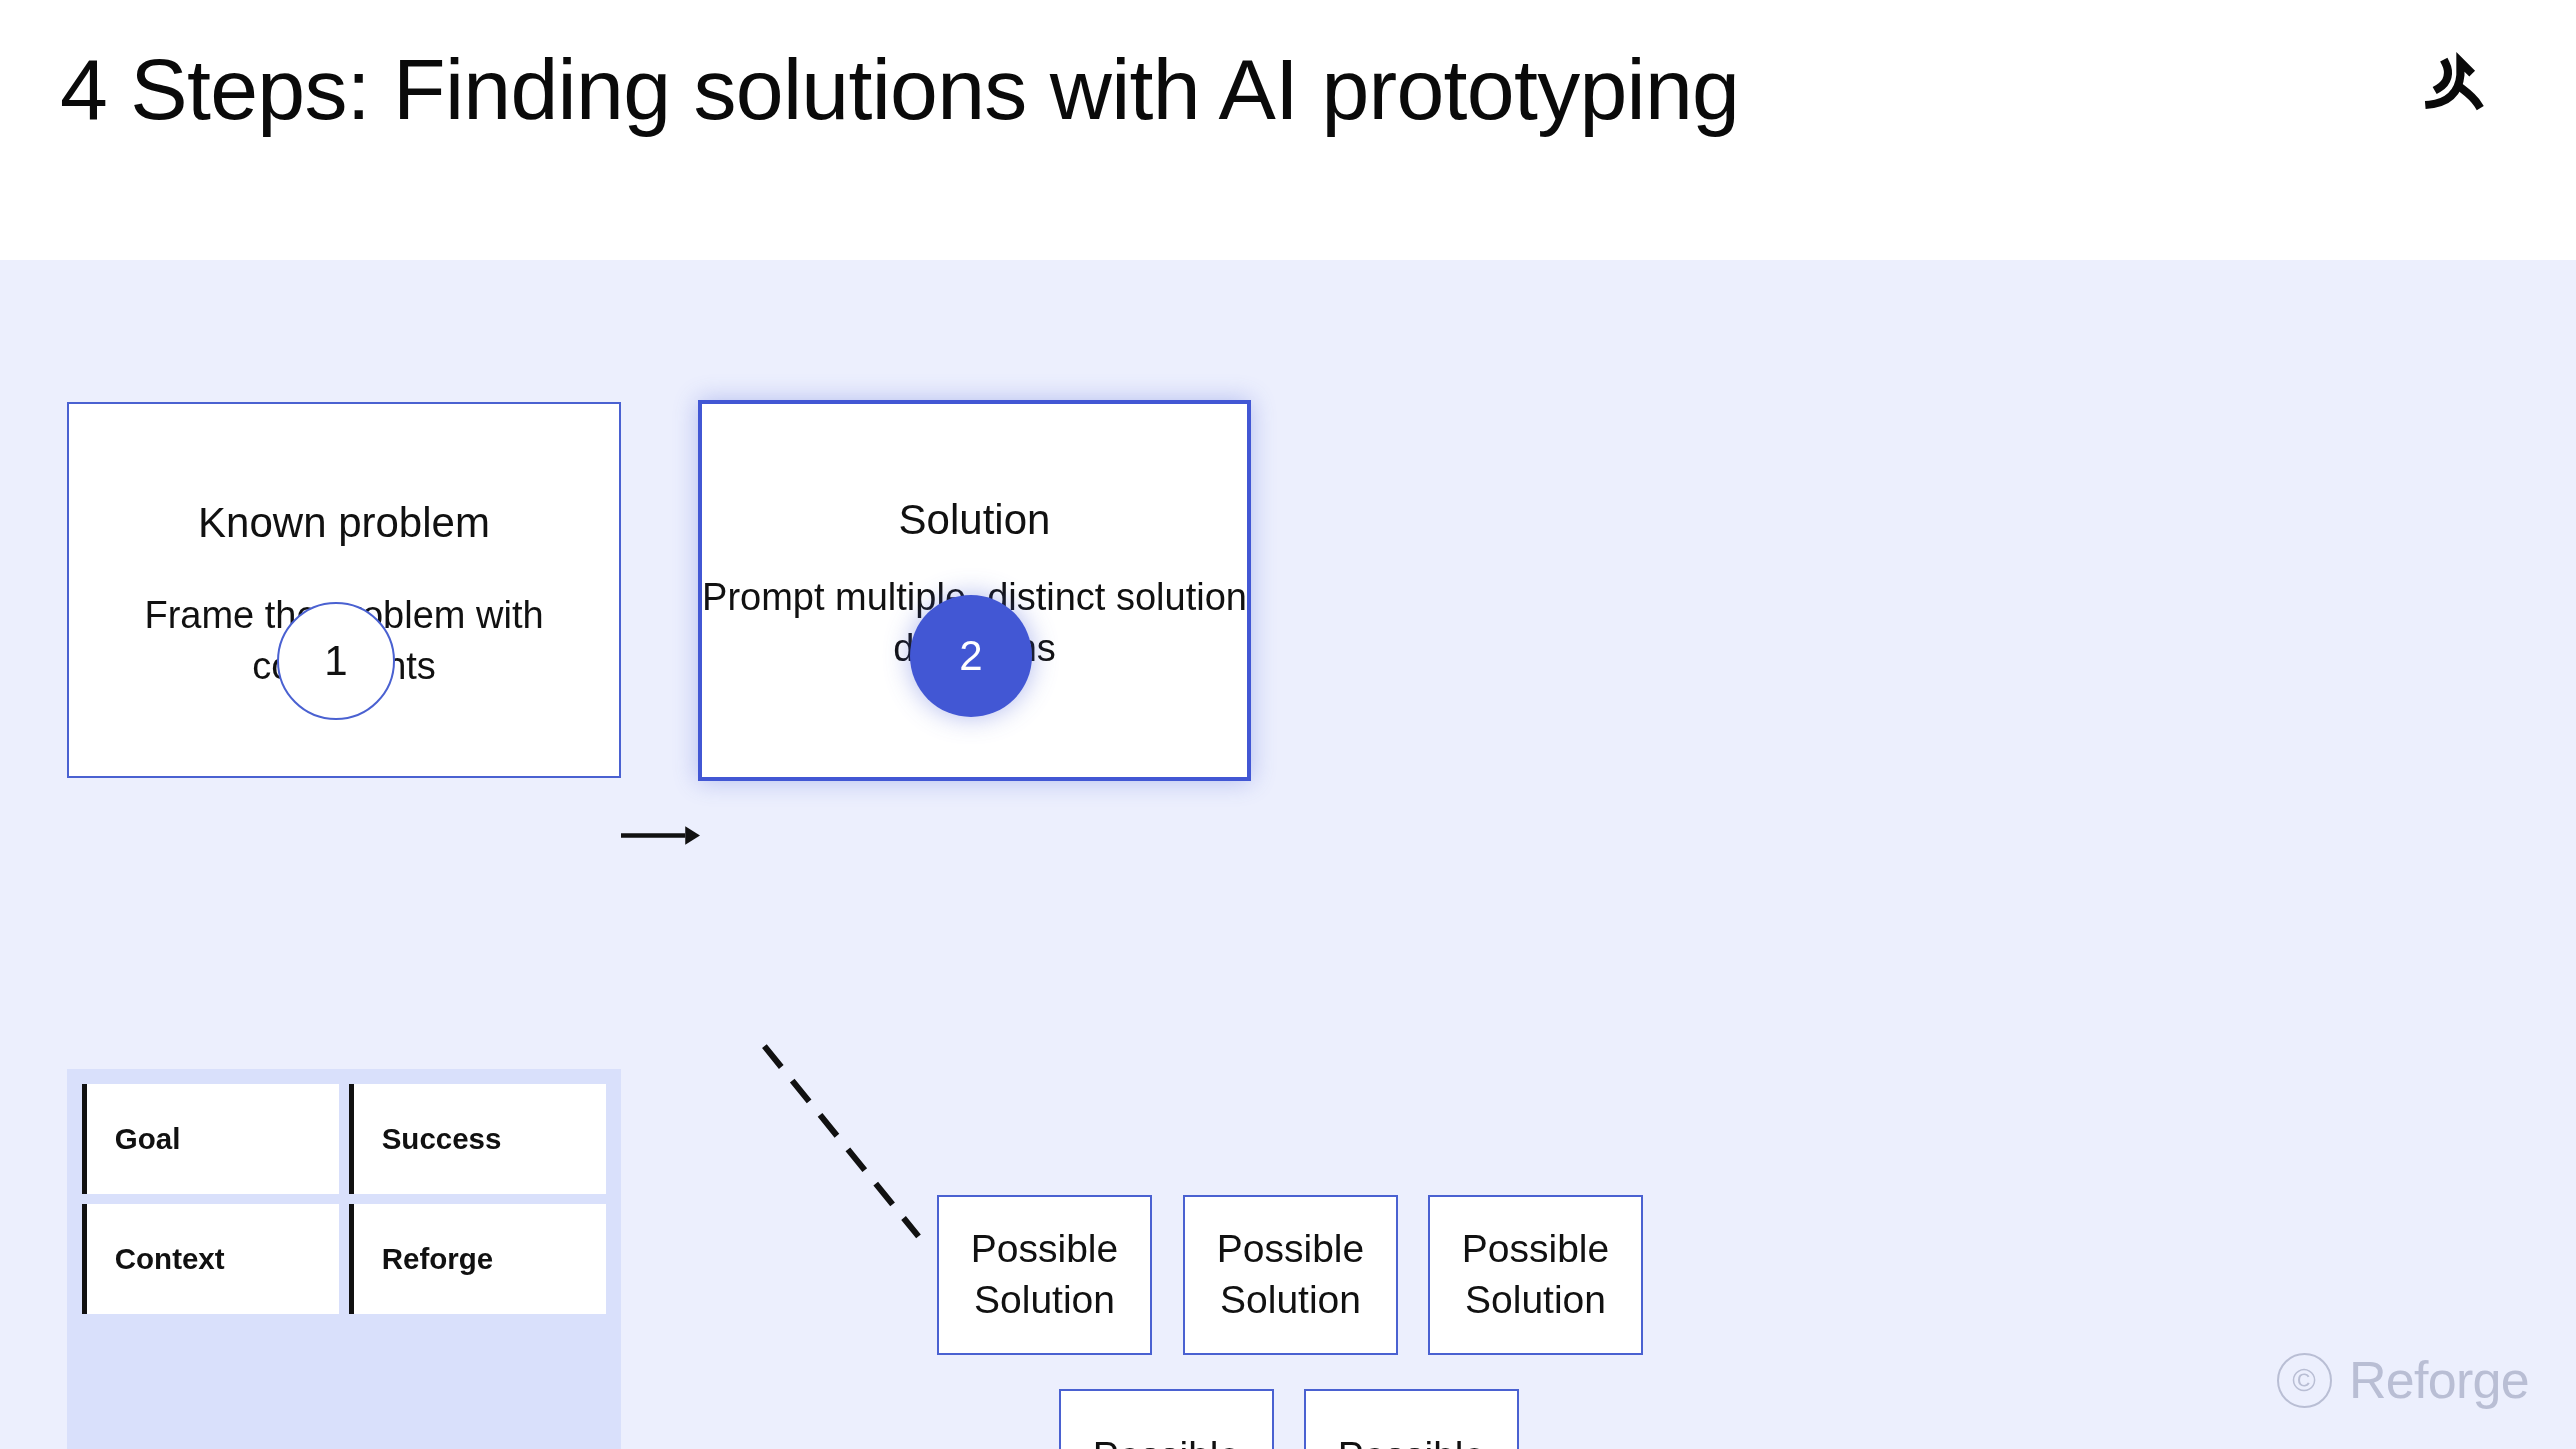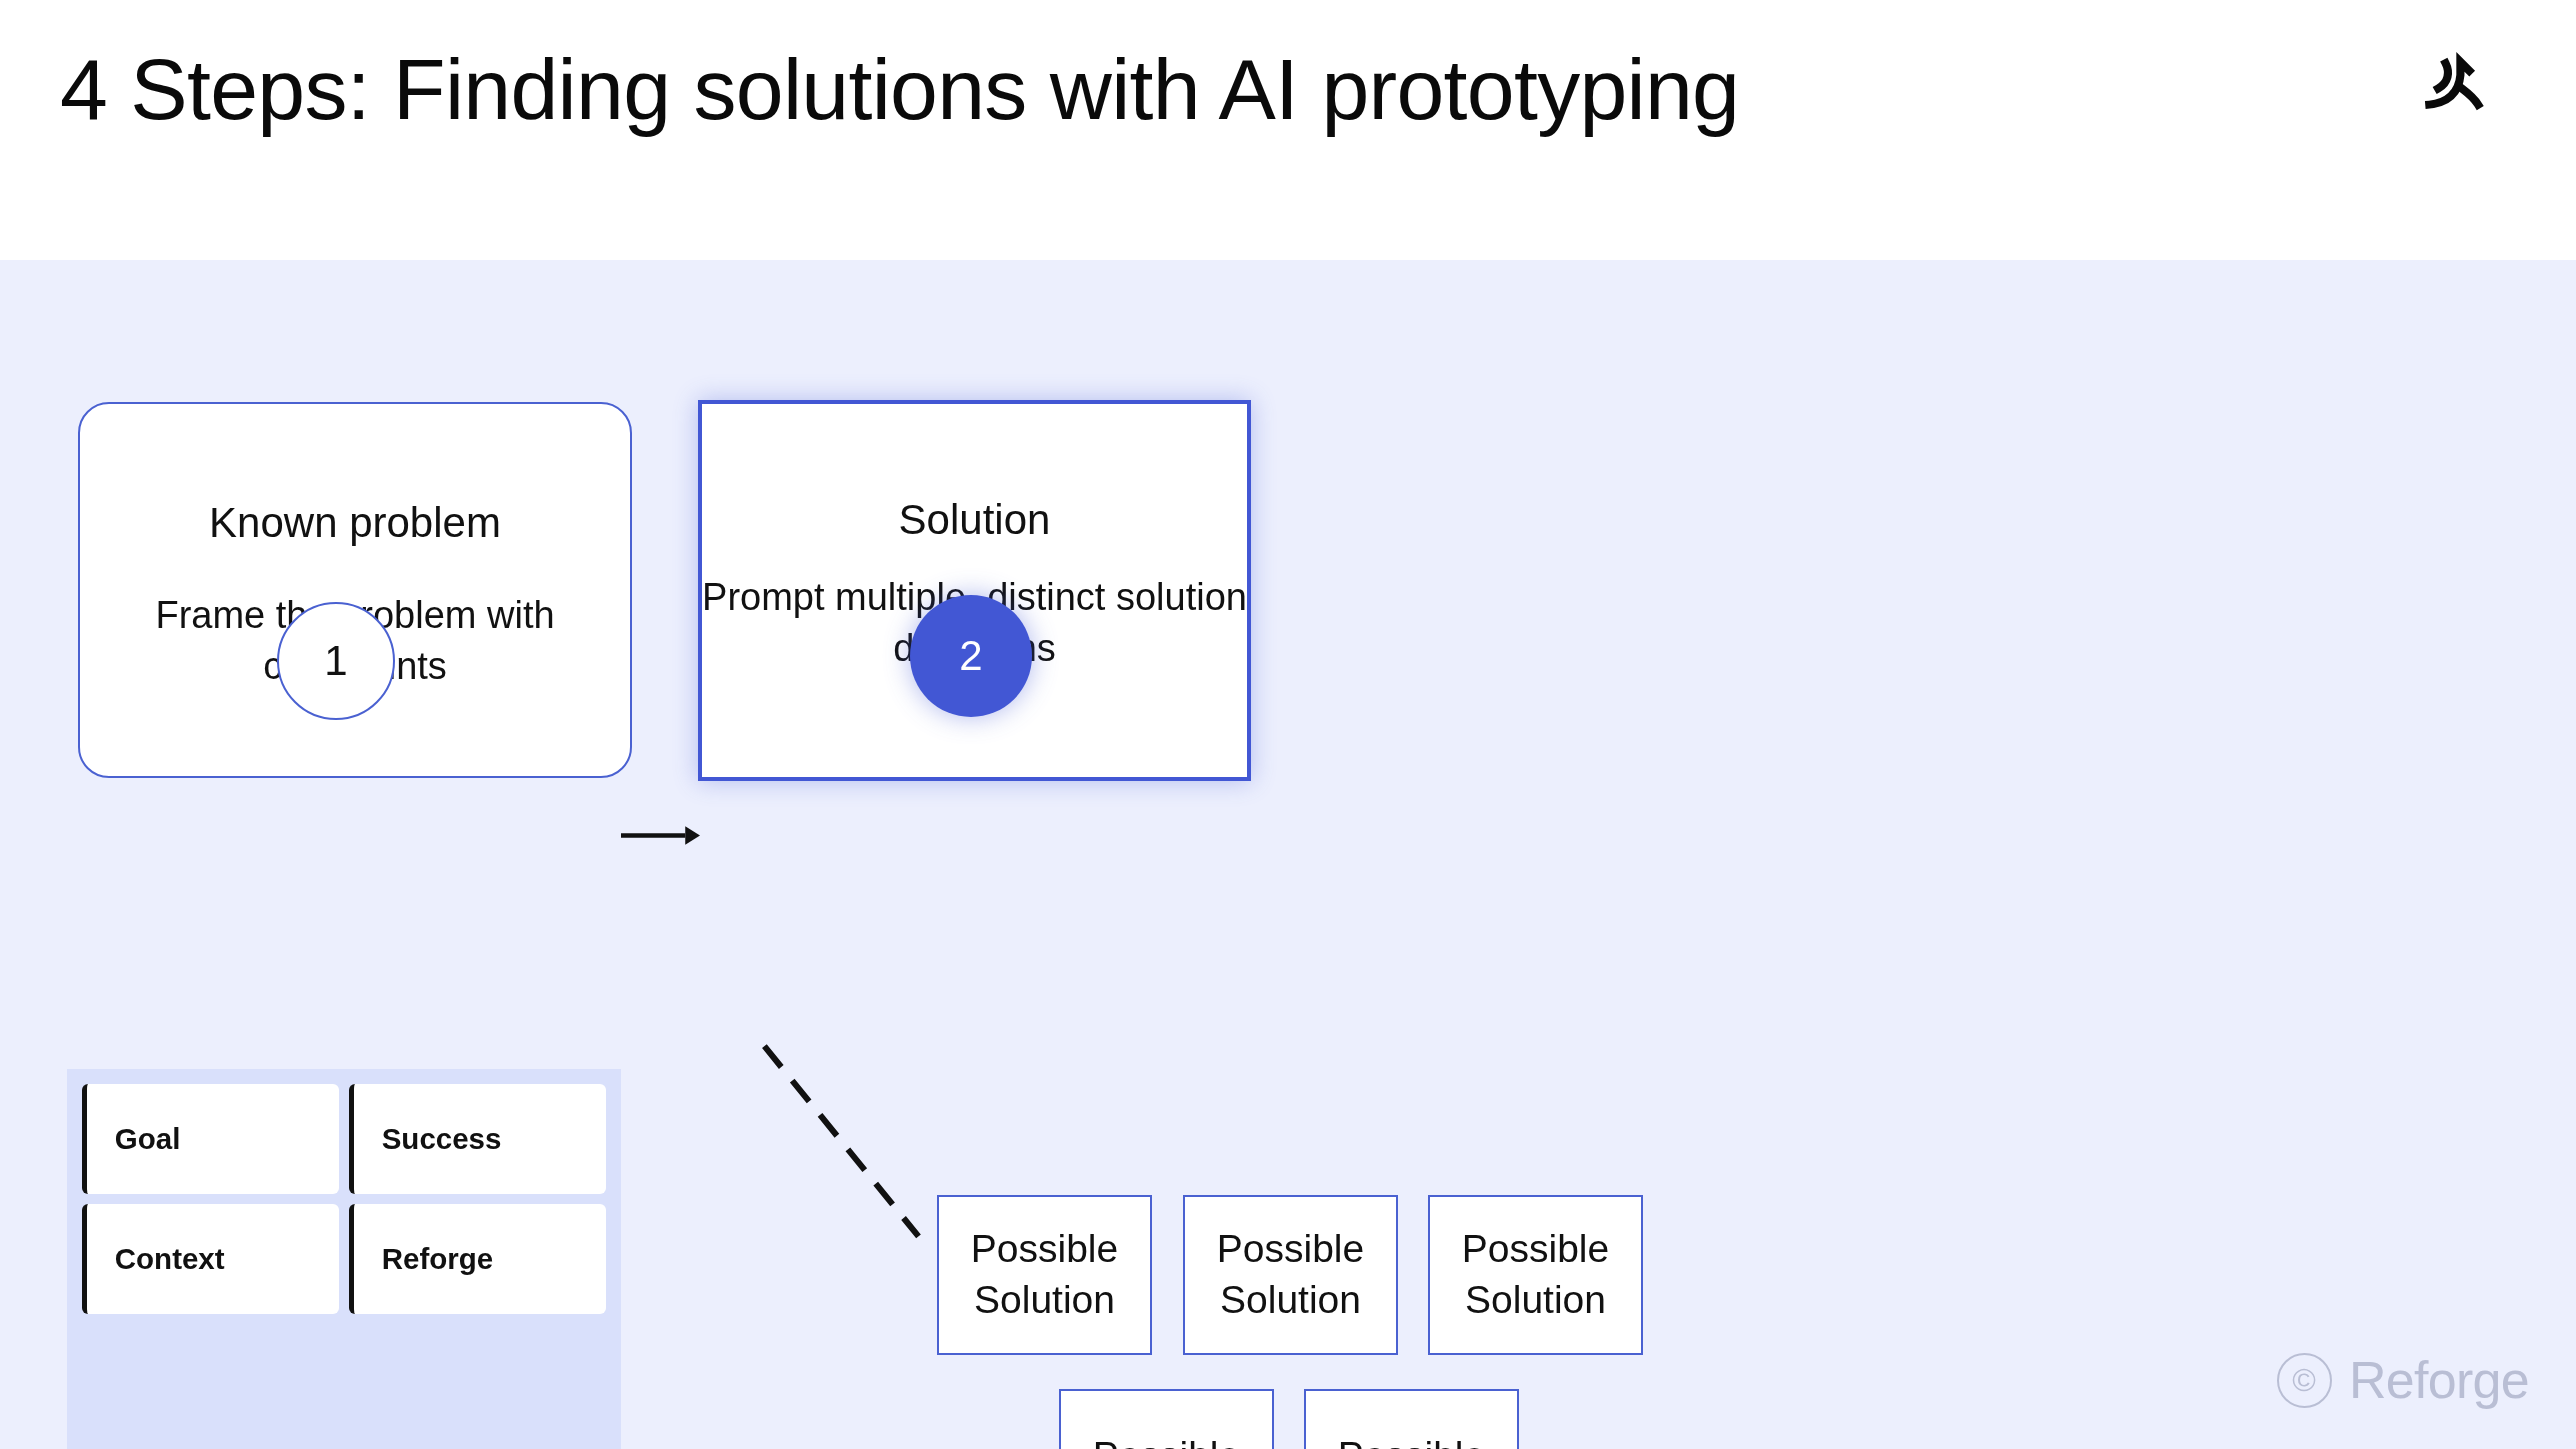--- a/index.html
+++ b/index.html
@@ -79,25 +79,24 @@
   .step-desc {
     font-size: 38px;
     color: #111111;
     font-weight: 400;
     text-align: center;
     line-height: 1.33;
   }
 
   
   #box-known {
-    left: 78px;
+    left: 67px;
     top: 142px;
     width: 554px;
     height: 376px;
-    border-radius: 31px;
   }
   #box-known .step-title { margin-top: 94px; }
   #box-known .step-desc  { margin-top: 42px; }
 
   
   #box-diverge {
     left: 698px;
     top: 140px;
     width: 553px;
     height: 381px;
@@ -171,21 +170,20 @@
     grid-template-rows: 1fr 1fr 1fr;
     gap: 9.4px;
   }
   .checklist-cell {
     background: #ffffff;
     display: flex;
     align-items: center;
     box-sizing: border-box;
     border-left: 5.4px solid #111111;
     padding-left: 28px;
-    border-radius: 6px;
   }
   .checklist-label {
     font-size: 29.5px;
     font-weight: bold;
     color: #111111;
   }
 
   
   .sol-card {
     position: absolute;

